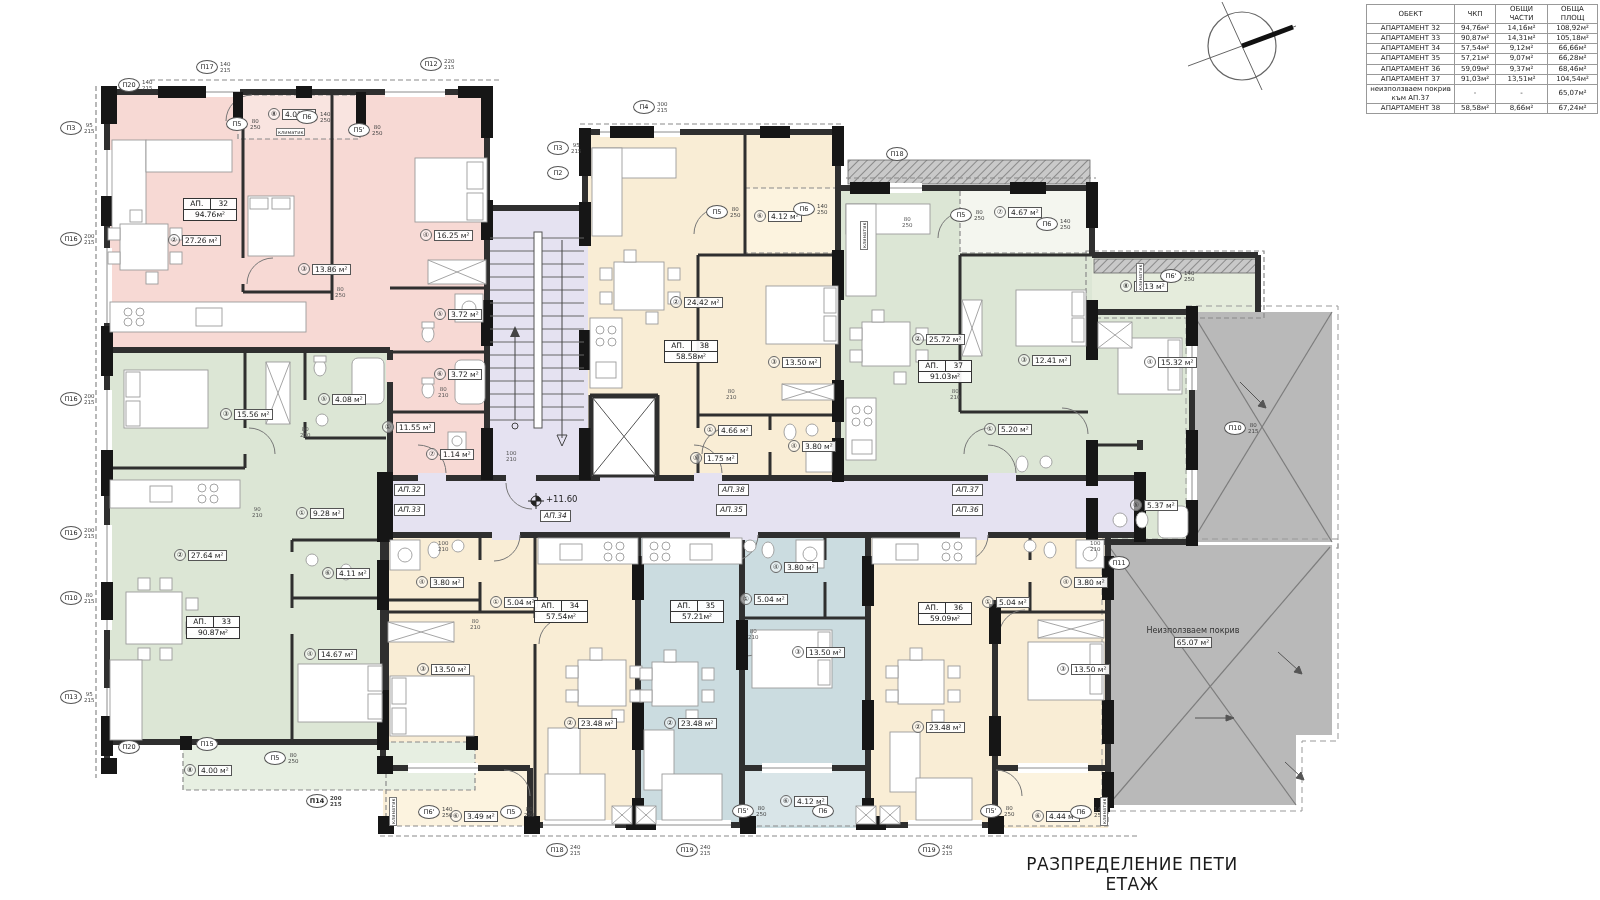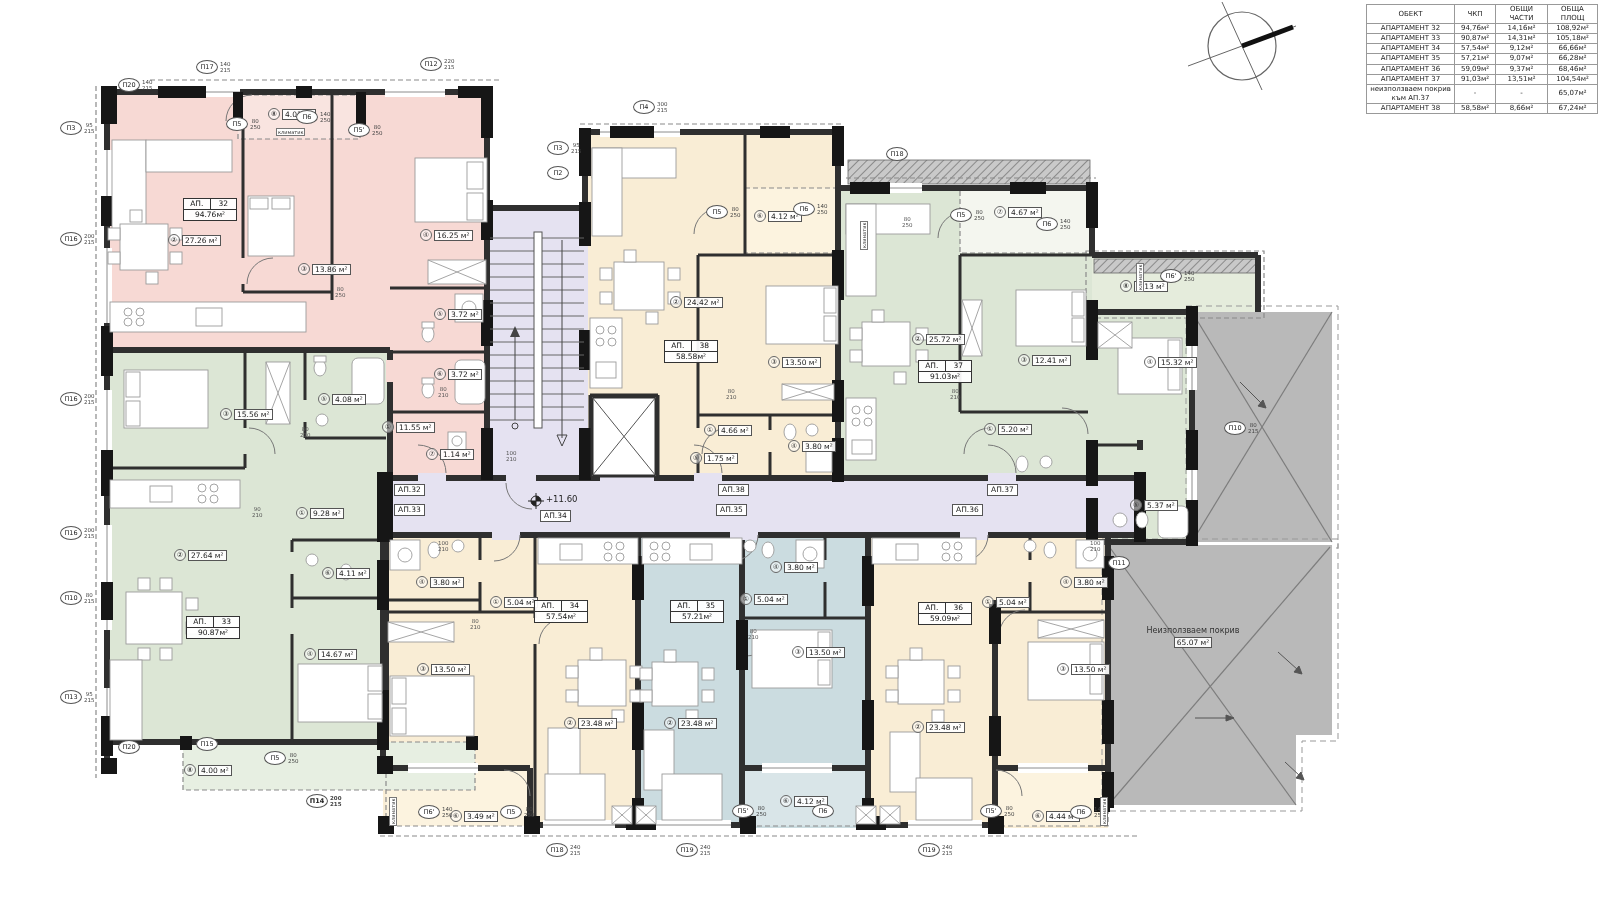--- a/index.html
+++ b/index.html
@@ -11,21 +11,21 @@
   .circ{width:10px;height:10px;border:1px solid #666;border-radius:50%;font-size:7px;
         line-height:10px;text-align:center;background:rgba(255,255,255,.5);color:#333;flex:none;}
   .abox{font-size:7.5px;border:1px solid #555;background:rgba(255,255,255,.92);
         padding:0 2px;white-space:nowrap;color:#222;}
   .apt-lbl{position:absolute;width:52px;border:1px solid #333;background:rgba(255,255,255,.94);
         font-size:7.5px;color:#111;text-align:center;line-height:1.3;}
   .apt-top{display:flex;border-bottom:1px solid #333;justify-content:center;}
   .apt-top span{flex:1;}
   .apt-top span:first-child{border-right:1px solid #333;}
   .cor-lbl{position:absolute;font-size:7.5px;border:1px solid #555;background:#fff;
-        padding:0 3px;color:#222;white-space:nowrap;line-height:1.35;}
+        padding:0 3px;color:#222;white-space:nowrap;line-height:1.35;font-style:italic;}
   .marker{position:absolute;display:flex;align-items:center;gap:2px;}
   .oval{min-width:16px;height:12px;border:1px solid #555;border-radius:50%;font-size:6.5px;
         line-height:12px;text-align:center;background:#fff;padding:0 2px;color:#222;white-space:nowrap;flex:none;}
   .frac{font-size:5.5px;line-height:1.1;color:#444;white-space:pre;text-align:center;}
   .dim{position:absolute;font-size:5.5px;line-height:1.1;color:#555;white-space:pre;text-align:center;}
   .note{position:absolute;font-size:5px;border:0.5px solid #777;background:#fff;padding:0 1px;
         color:#333;white-space:nowrap;}
   .note.v{transform:rotate(-90deg);transform-origin:left top;}
   #title{position:absolute;left:1002px;top:854px;width:260px;text-align:center;font-size:17px;
         letter-spacing:.5px;color:#1b1b1b;}
@@ -553,20 +553,21 @@
     <line x1="1242" y1="46" x2="1293" y2="27" stroke="#111" stroke-width="5"></line>
   </g>
 </svg>
 
 <div id="labels">
   <div id="roof-lbl">
     <div>Неизползваем покрив</div>
     <span class="abox">65.07 м²</span>
   </div>
   <div id="lvl">+11.60</div>
+  <div id="title">РАЗПРЕДЕЛЕНИЕ ПЕТИ ЕТАЖ</div>
 <div class="room-lbl" style="left: 268px; top: 108px;">
         <span class="circ">⑧</span>
         <span class="abox">4.01 м²</span>
       </div>
       <div class="room-lbl" style="left: 168px; top: 234px;">
         <span class="circ">②</span>
         <span class="abox">27.26 м²</span>
       </div>
       <div class="room-lbl" style="left: 298px; top: 263px;">
         <span class="circ">③</span>
@@ -779,21 +780,21 @@
           <span>АП.</span>
           <span>36</span>
         </div>
         <div class="apt-area">59.09м²</div>
       </div>
       <div class="cor-lbl" style="left: 394px; top: 484px;">АП.32</div>
       <div class="cor-lbl" style="left: 394px; top: 504px;">АП.33</div>
       <div class="cor-lbl" style="left: 496px; top: 510px; margin-left: 44px;">АП.34</div>
       <div class="cor-lbl" style="left: 718px; top: 484px;">АП.38</div>
       <div class="cor-lbl" style="left: 716px; top: 504px;">АП.35</div>
-      <div class="cor-lbl" style="left: 952px; top: 484px; margin-left: 35px;">АП.37</div>
+      <div class="cor-lbl" style="left: 952px; top: 484px;">АП.37</div>
       <div class="cor-lbl" style="left: 952px; top: 504px;">АП.36</div>
       <div class="marker" style="left: 118px; top: 78px;">
         <span class="oval">П20</span>
         <span class="frac">140
 215</span>
       </div>
       <div class="marker" style="left: 196px; top: 60px;">
         <span class="oval">П17</span>
         <span class="frac">140
 215</span>

